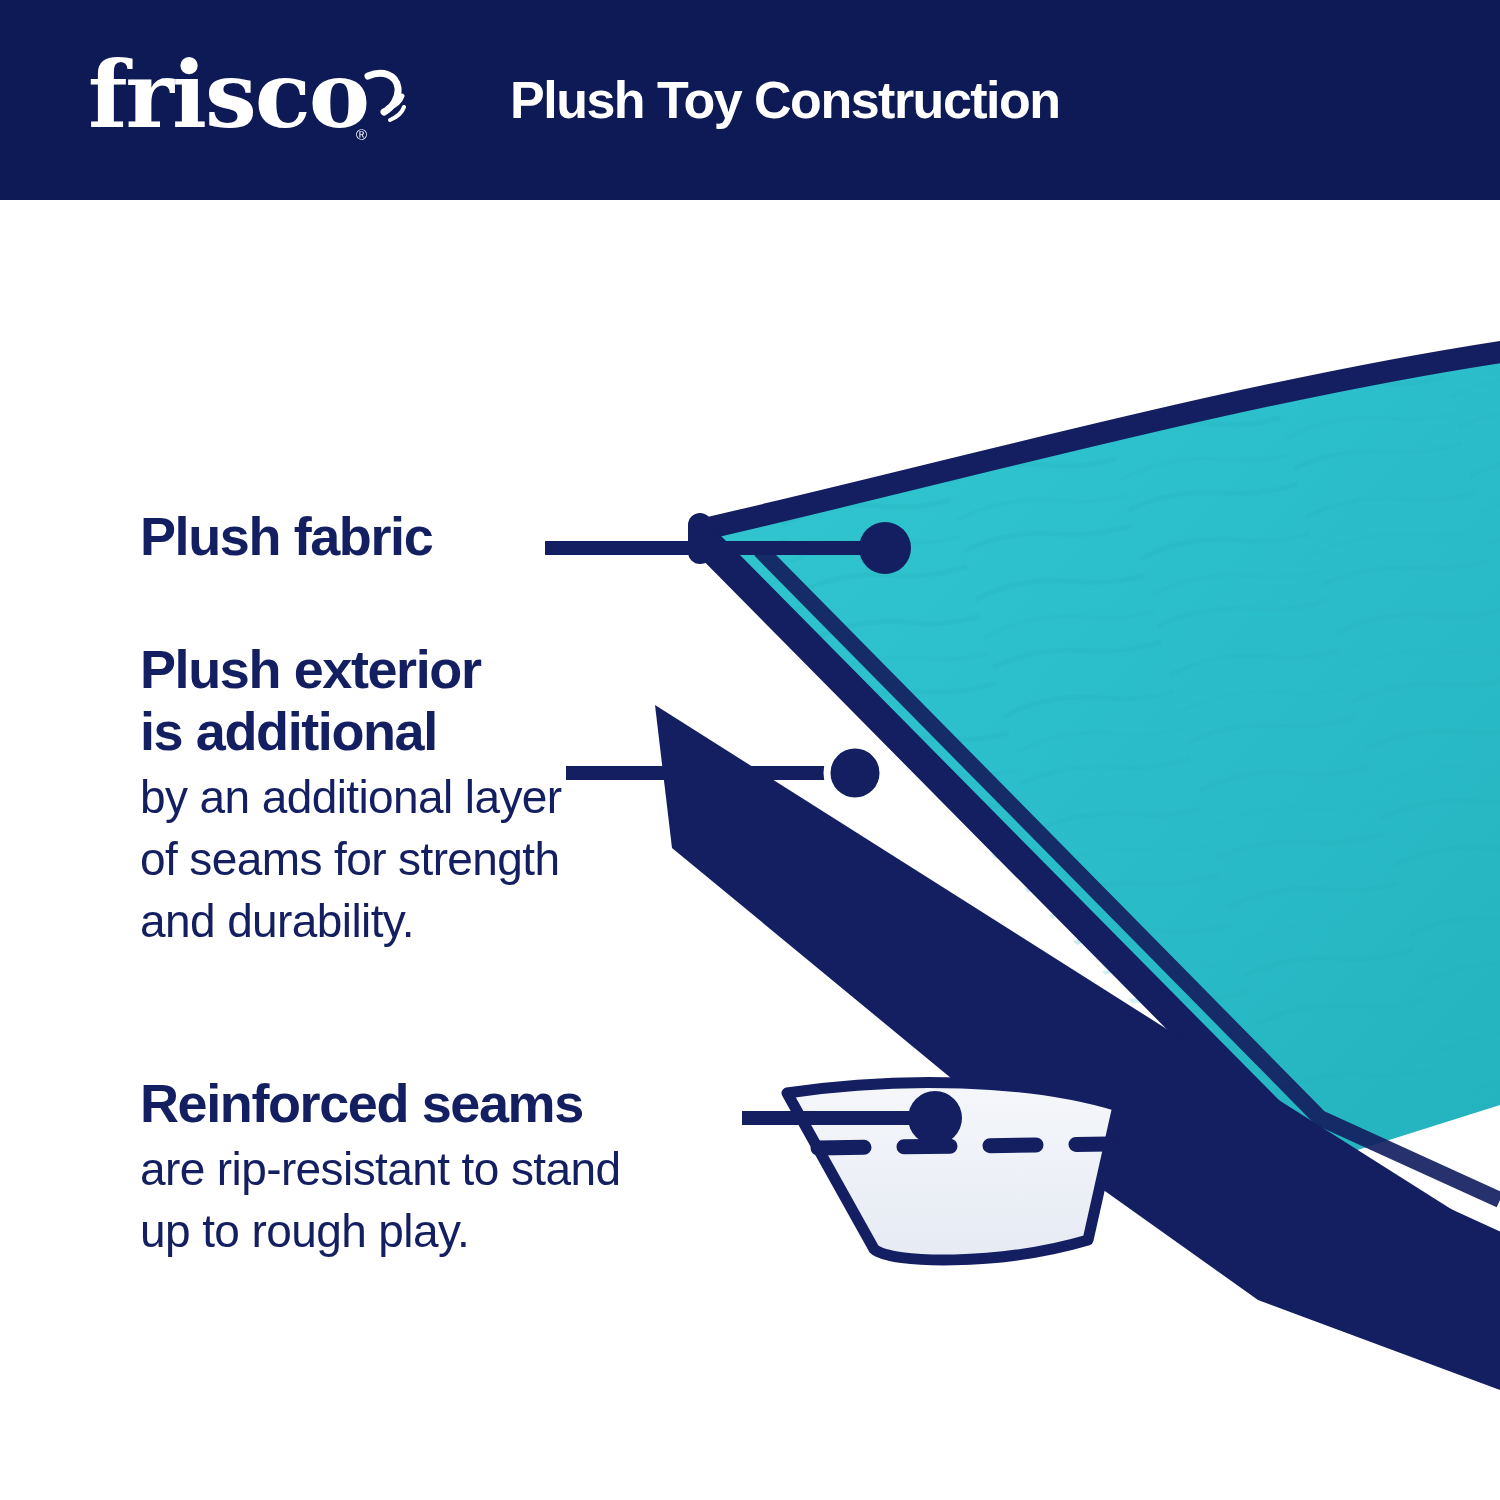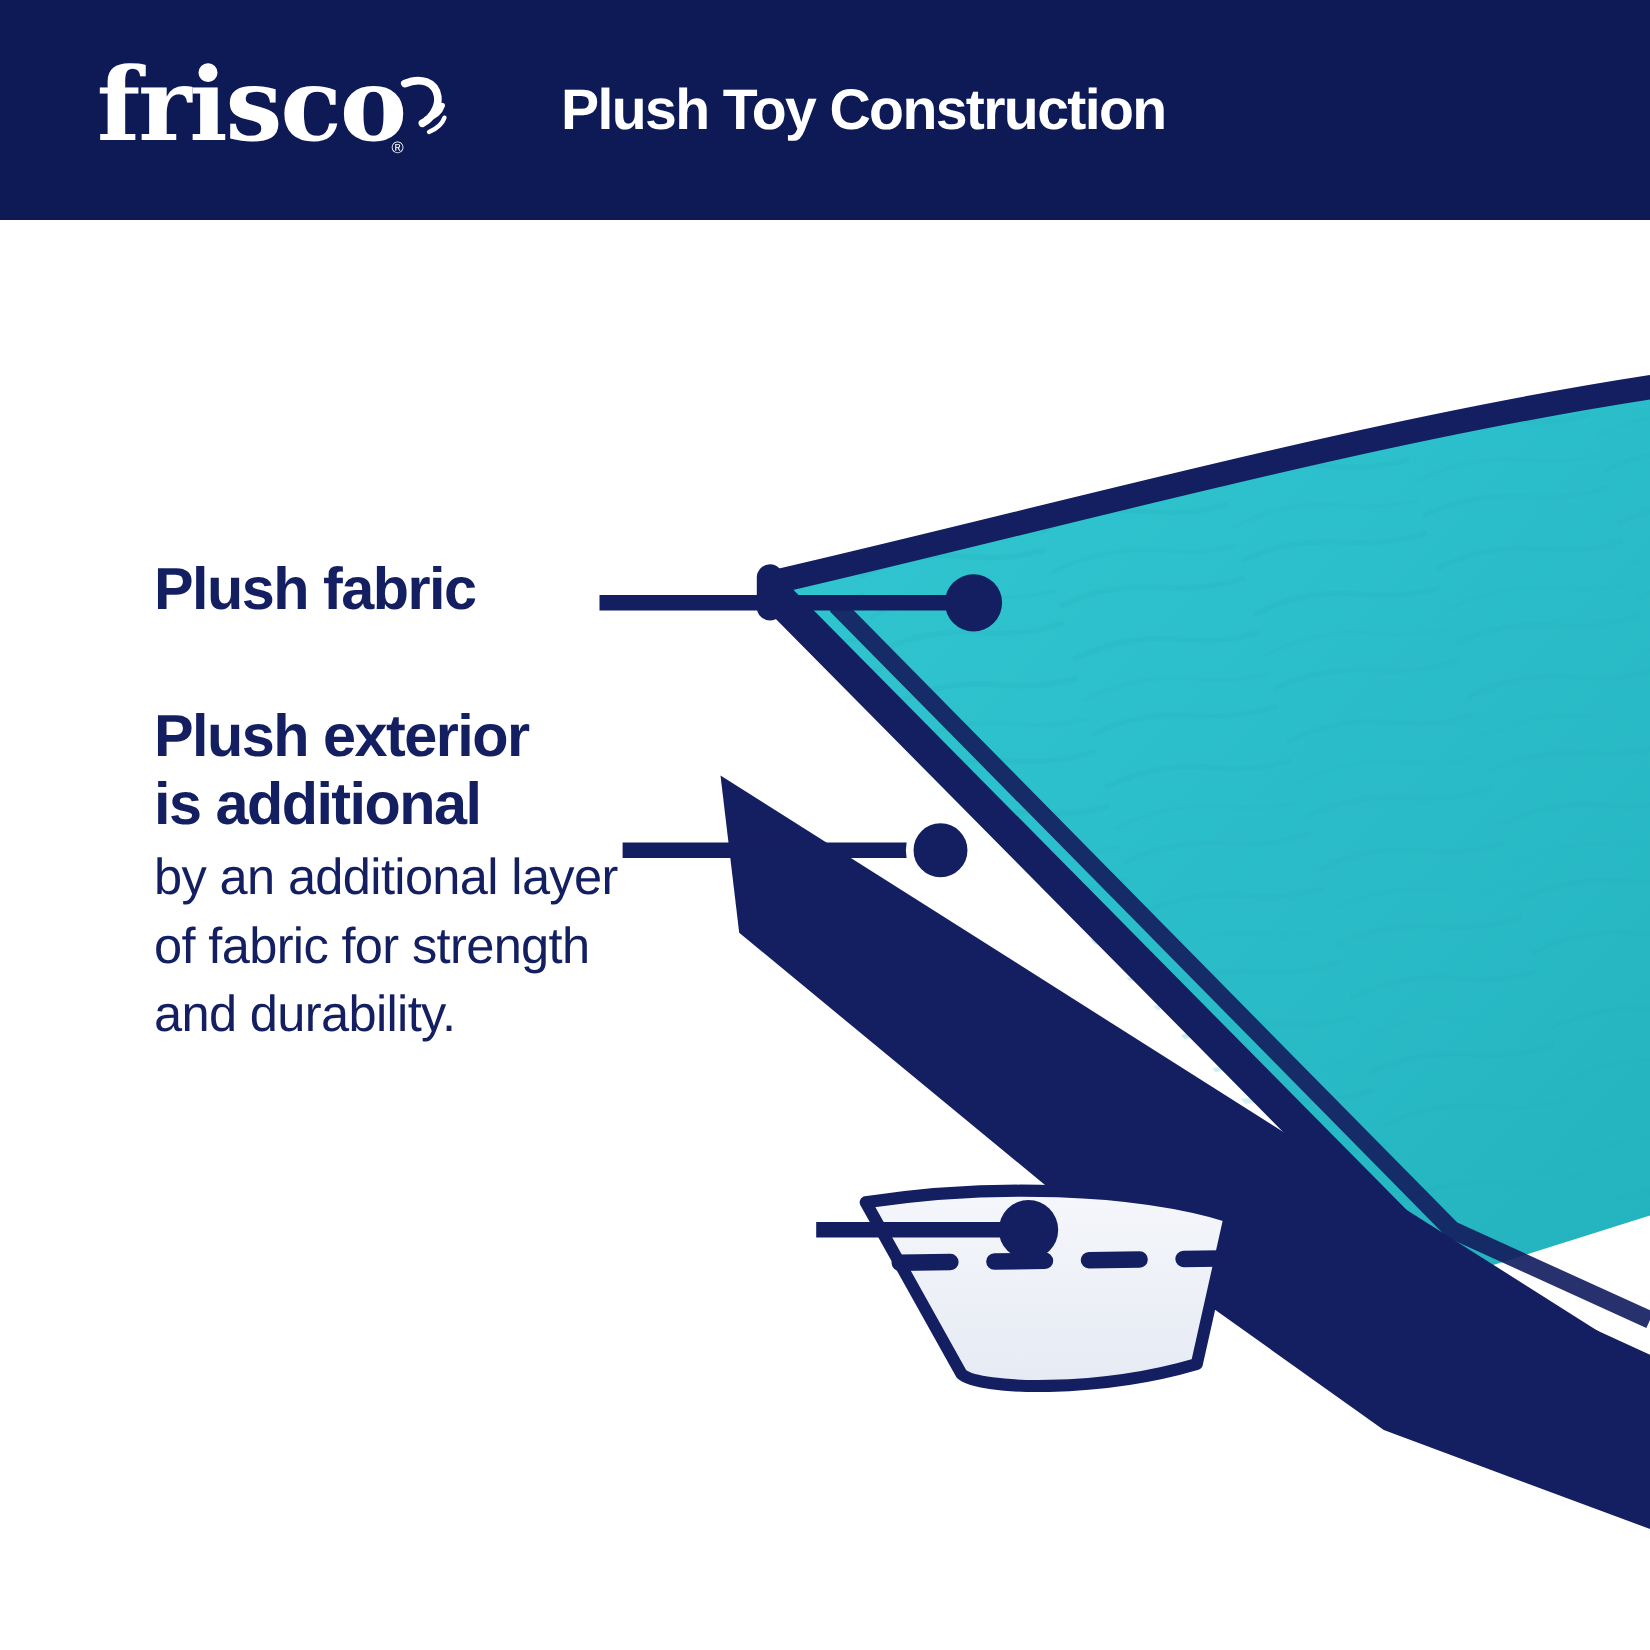--- a/index.html
+++ b/index.html
@@ -148,24 +148,29 @@
   <div id="callouts">
 
     <div class="callout" id="callout-fabric">
       <p class="callout-heading">Plush fabric</p>
     </div>
 
     <div class="callout" id="callout-reinforced">
       <p class="callout-heading">Plush exterior
 is additional</p>
       <p class="callout-body">by an additional layer
-of fabric for strength
+of seams for strength
 and durability.</p>
     </div>
 
+    <div class="callout" id="callout-seams">
+      <p class="callout-heading">Reinforced seams</p>
+      <p class="callout-body">are rip-resistant to stand
+up to rough play.</p>
+    </div>
   </div>
 
   <div id="illustration">
     <svg width="1500" height="1300" viewBox="0 0 1500 1300">
       <defs>
 
         <linearGradient id="tealGrad" x1="0" y1="0" x2="1" y2="1">
           <stop offset="0%" stop-color="#31c6d0"></stop>
           <stop offset="45%" stop-color="#2bbfcb"></stop>
           <stop offset="100%" stop-color="#23b3be"></stop>

